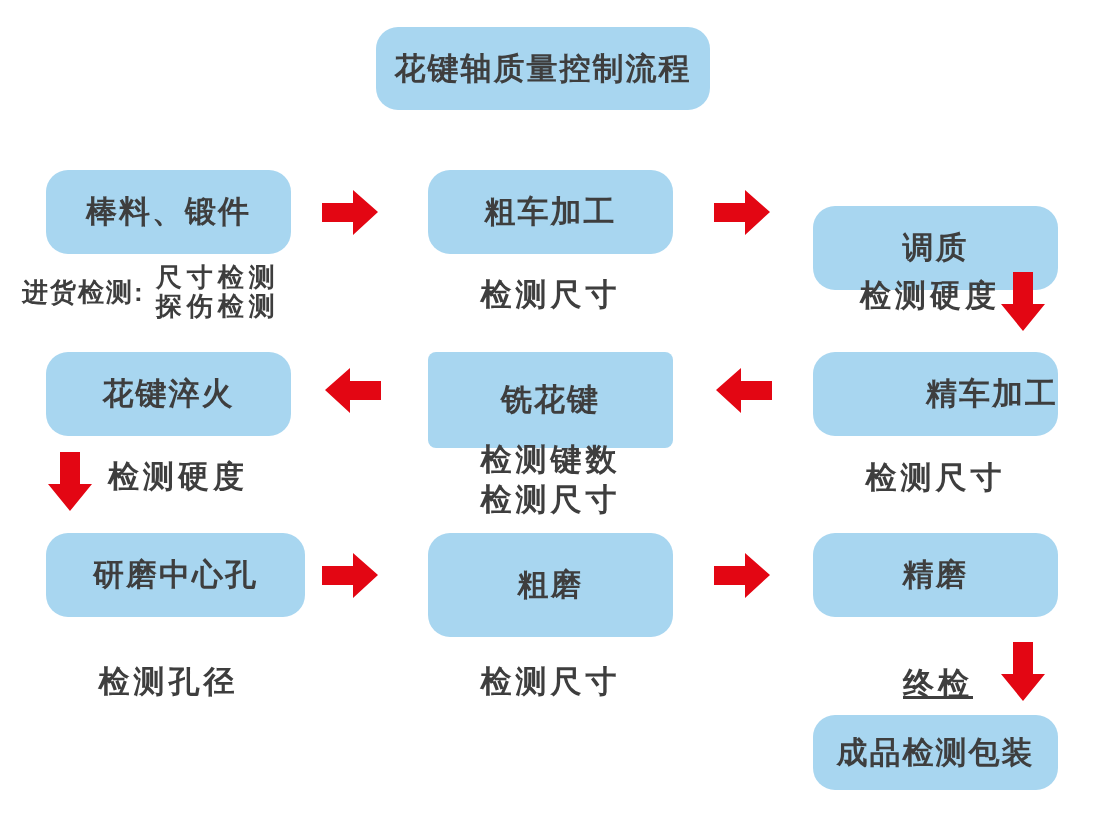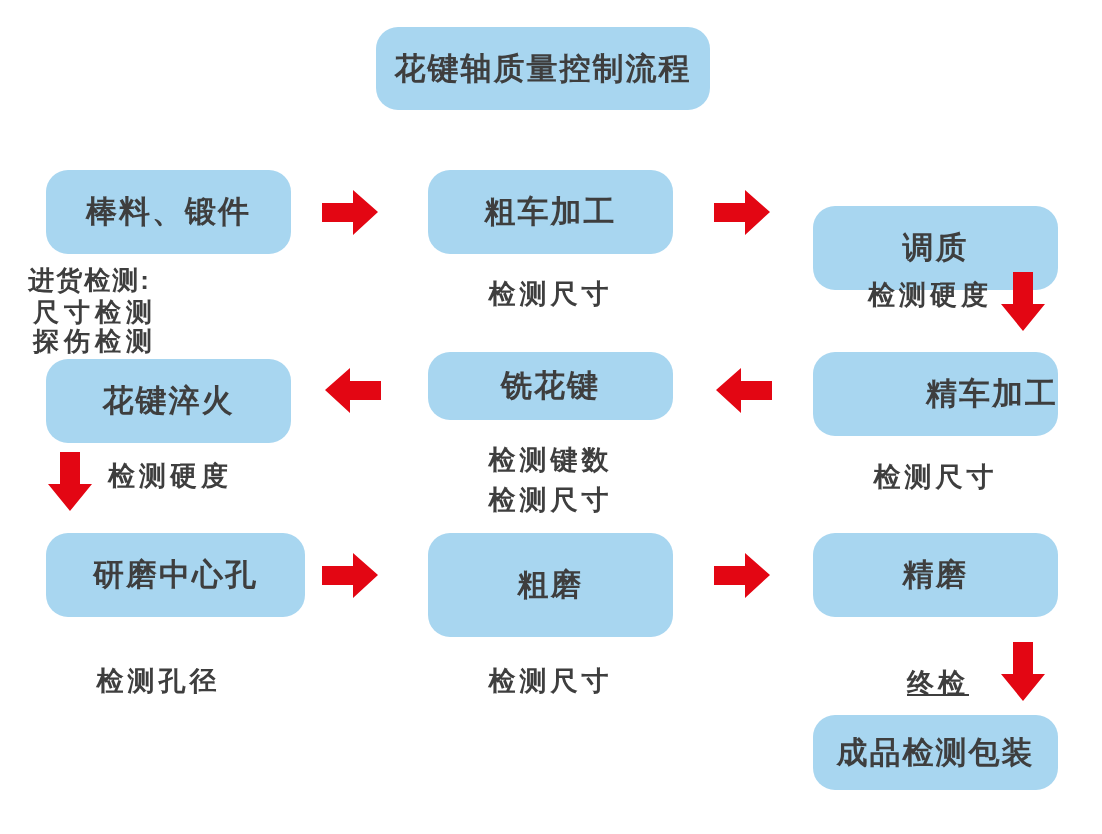--- a/index.html
+++ b/index.html
@@ -33,21 +33,21 @@
     color: var(--text-dark);
     font-weight: bold;
     font-size: 31px;
     letter-spacing: 2px;
     white-space: nowrap;
   }
   .label {
     position: absolute;
     color: var(--text-dark);
     font-weight: bold;
-    font-size: 27px;
+    font-size: 31px;
     letter-spacing: 4px;
     white-space: nowrap;
     line-height: 31px;
   }
   .label.centered { text-align: center; }
   .label.two-line { line-height: 40px; }
   .arrow { position: absolute; display: block; }
   .arrow polygon { fill: var(--arrow-red); }
   .incoming {
     position: absolute;
@@ -85,40 +85,40 @@
   <div class="box" style="left:428px; top:170px; width:245px; height:84px;">
     <span>粗车加工</span>
   </div>
   <svg class="arrow" style="left:714px; top:189px;" width="57" height="47" viewBox="0 0 57 47">
     <polygon points="0,14 31,14 31,1 56,23 31,46 31,33 0,33"></polygon>
   </svg>
   <div class="box" style="left:813px; top:170px; width:245px; height:84px;margin-top:36px;">
     <span>调质</span>
   </div>
 
-  <div class="incoming" style="left:22px; top:263px;flex-direction:column;">
+  <div class="incoming" style="left:22px; top:263px;">
     <span class="incoming-prefix">进货检测:</span>
     <div class="incoming-items">
       <span>尺寸检测</span>
       <span>探伤检测</span>
     </div>
   </div>
   <div class="label centered" style="left:428px; top:279px; width:245px;">检测尺寸</div>
   <div class="label centered" style="left:845px; top:280px; width:170px;">检测硬度</div>
   <svg class="arrow" style="left:1000px; top:272px;" width="46" height="60" viewBox="0 0 46 60">
     <polygon points="13,0 33,0 33,32 45,32 23,59 1,32 13,32"></polygon>
   </svg>
 
-  <div class="box" style="left:46px; top:352px; width:245px; height:84px;margin-top:7px;">
+  <div class="box" style="left:46px; top:352px; width:245px; height:84px;">
     <span>花键淬火</span>
   </div>
   <svg class="arrow" style="left:324px; top:367px;" width="57" height="47" viewBox="0 0 57 47">
     <polygon points="57,14 26,14 26,1 1,23 26,46 26,33 57,33"></polygon>
   </svg>
-  <div class="box" style="left:428px; top:352px; width:245px; height:68px;">
+  <div class="box" style="left:428px; top:352px; width:245px; height:96px;border-radius:8px;">
     <span>铣花键</span>
   </div>
   <svg class="arrow" style="left:715px; top:367px;" width="57" height="47" viewBox="0 0 57 47">
     <polygon points="57,14 26,14 26,1 1,23 26,46 26,33 57,33"></polygon>
   </svg>
   <div class="box" style="left:813px; top:352px; width:245px; height:84px;justify-content:flex-end;">
     <span>精车加工</span>
   </div>
 
   <svg class="arrow" style="left:47px; top:452px;" width="46" height="60" viewBox="0 0 46 60">
@@ -140,21 +140,21 @@
   <div class="box" style="left:428px; top:533px; width:245px; height:104px;">
     <span>粗磨</span>
   </div>
   <svg class="arrow" style="left:714px; top:552px;" width="57" height="47" viewBox="0 0 57 47">
     <polygon points="0,14 31,14 31,1 56,23 31,46 31,33 0,33"></polygon>
   </svg>
   <div class="box" style="left:813px; top:533px; width:245px; height:84px;">
     <span>精磨</span>
   </div>
 
-  <div class="label centered" style="left:36px; top:666px; width:245px;">检测孔径</div>
+  <div class="label centered" style="left:46px; top:666px; width:245px;">检测孔径</div>
   <div class="label centered" style="left:428px; top:666px; width:245px;">检测尺寸</div>
   <div class="label centered" style="left:858px; top:668px; width:160px;text-decoration:underline;">终检</div>
   <svg class="arrow" style="left:1000px; top:642px;" width="46" height="60" viewBox="0 0 46 60">
     <polygon points="13,0 33,0 33,32 45,32 23,59 1,32 13,32"></polygon>
   </svg>
 
   <div class="box" style="left:813px; top:715px; width:245px; height:75px;">
     <span>成品检测包装</span>
   </div>
 

